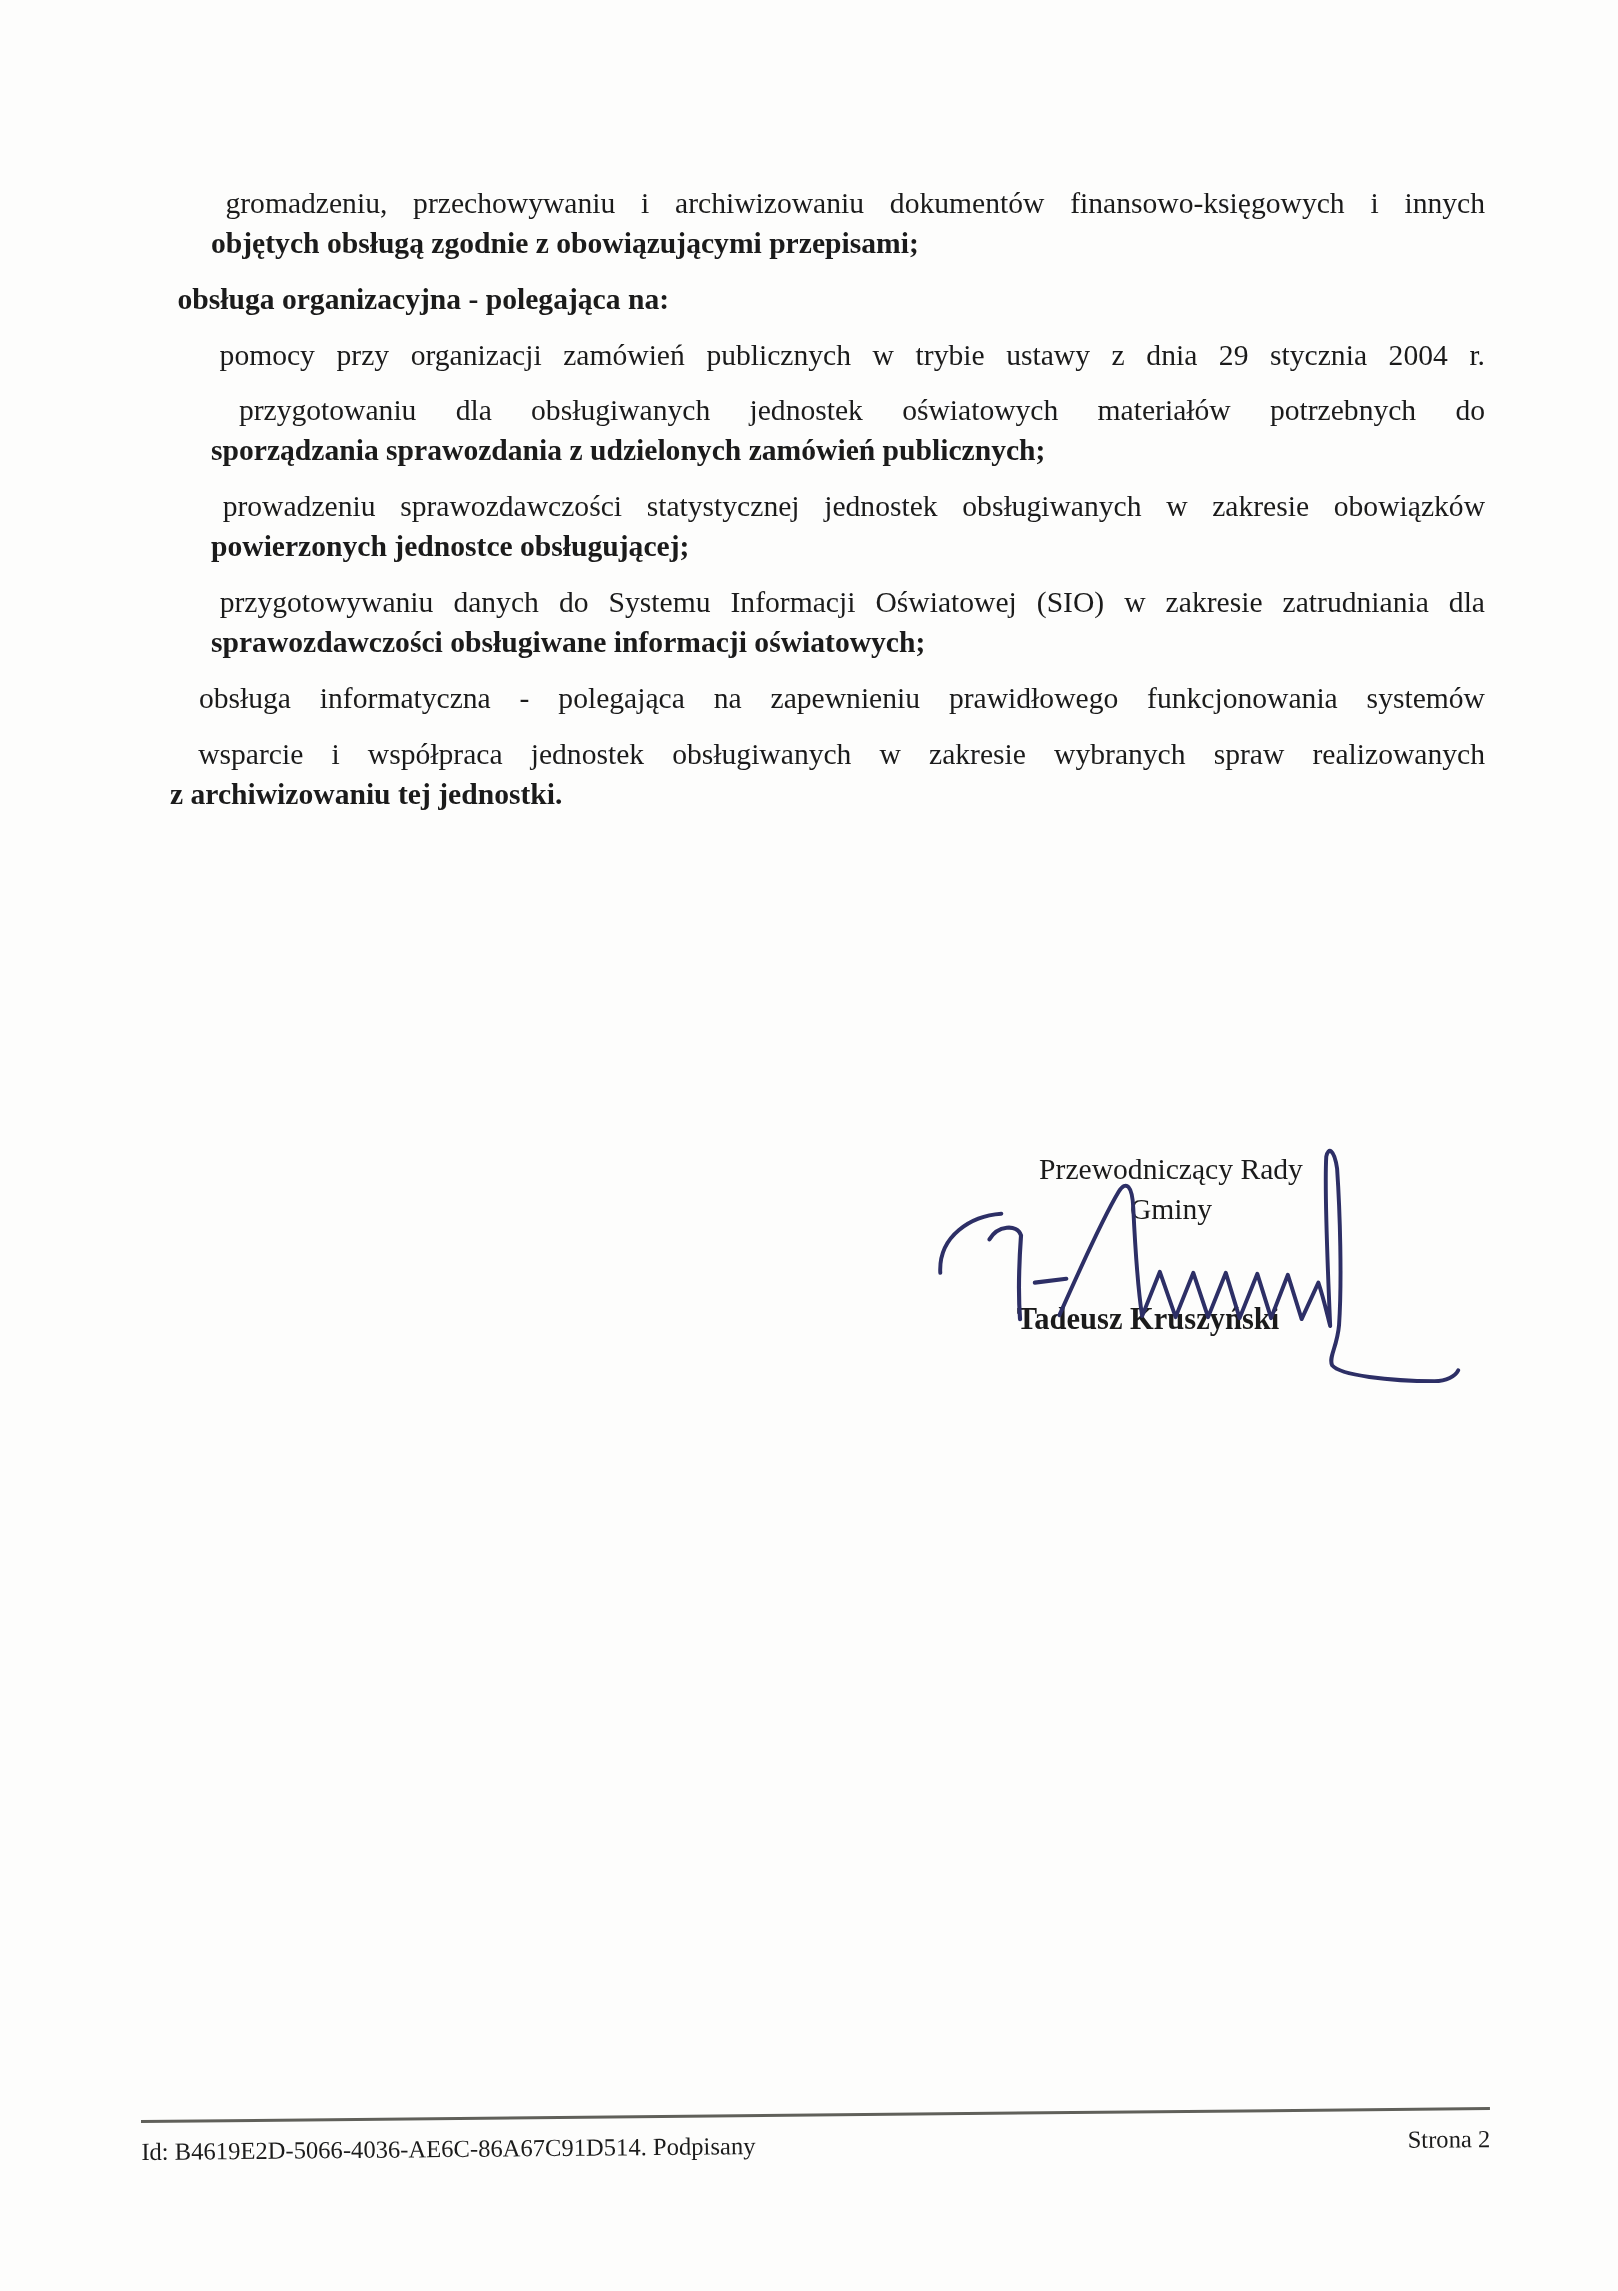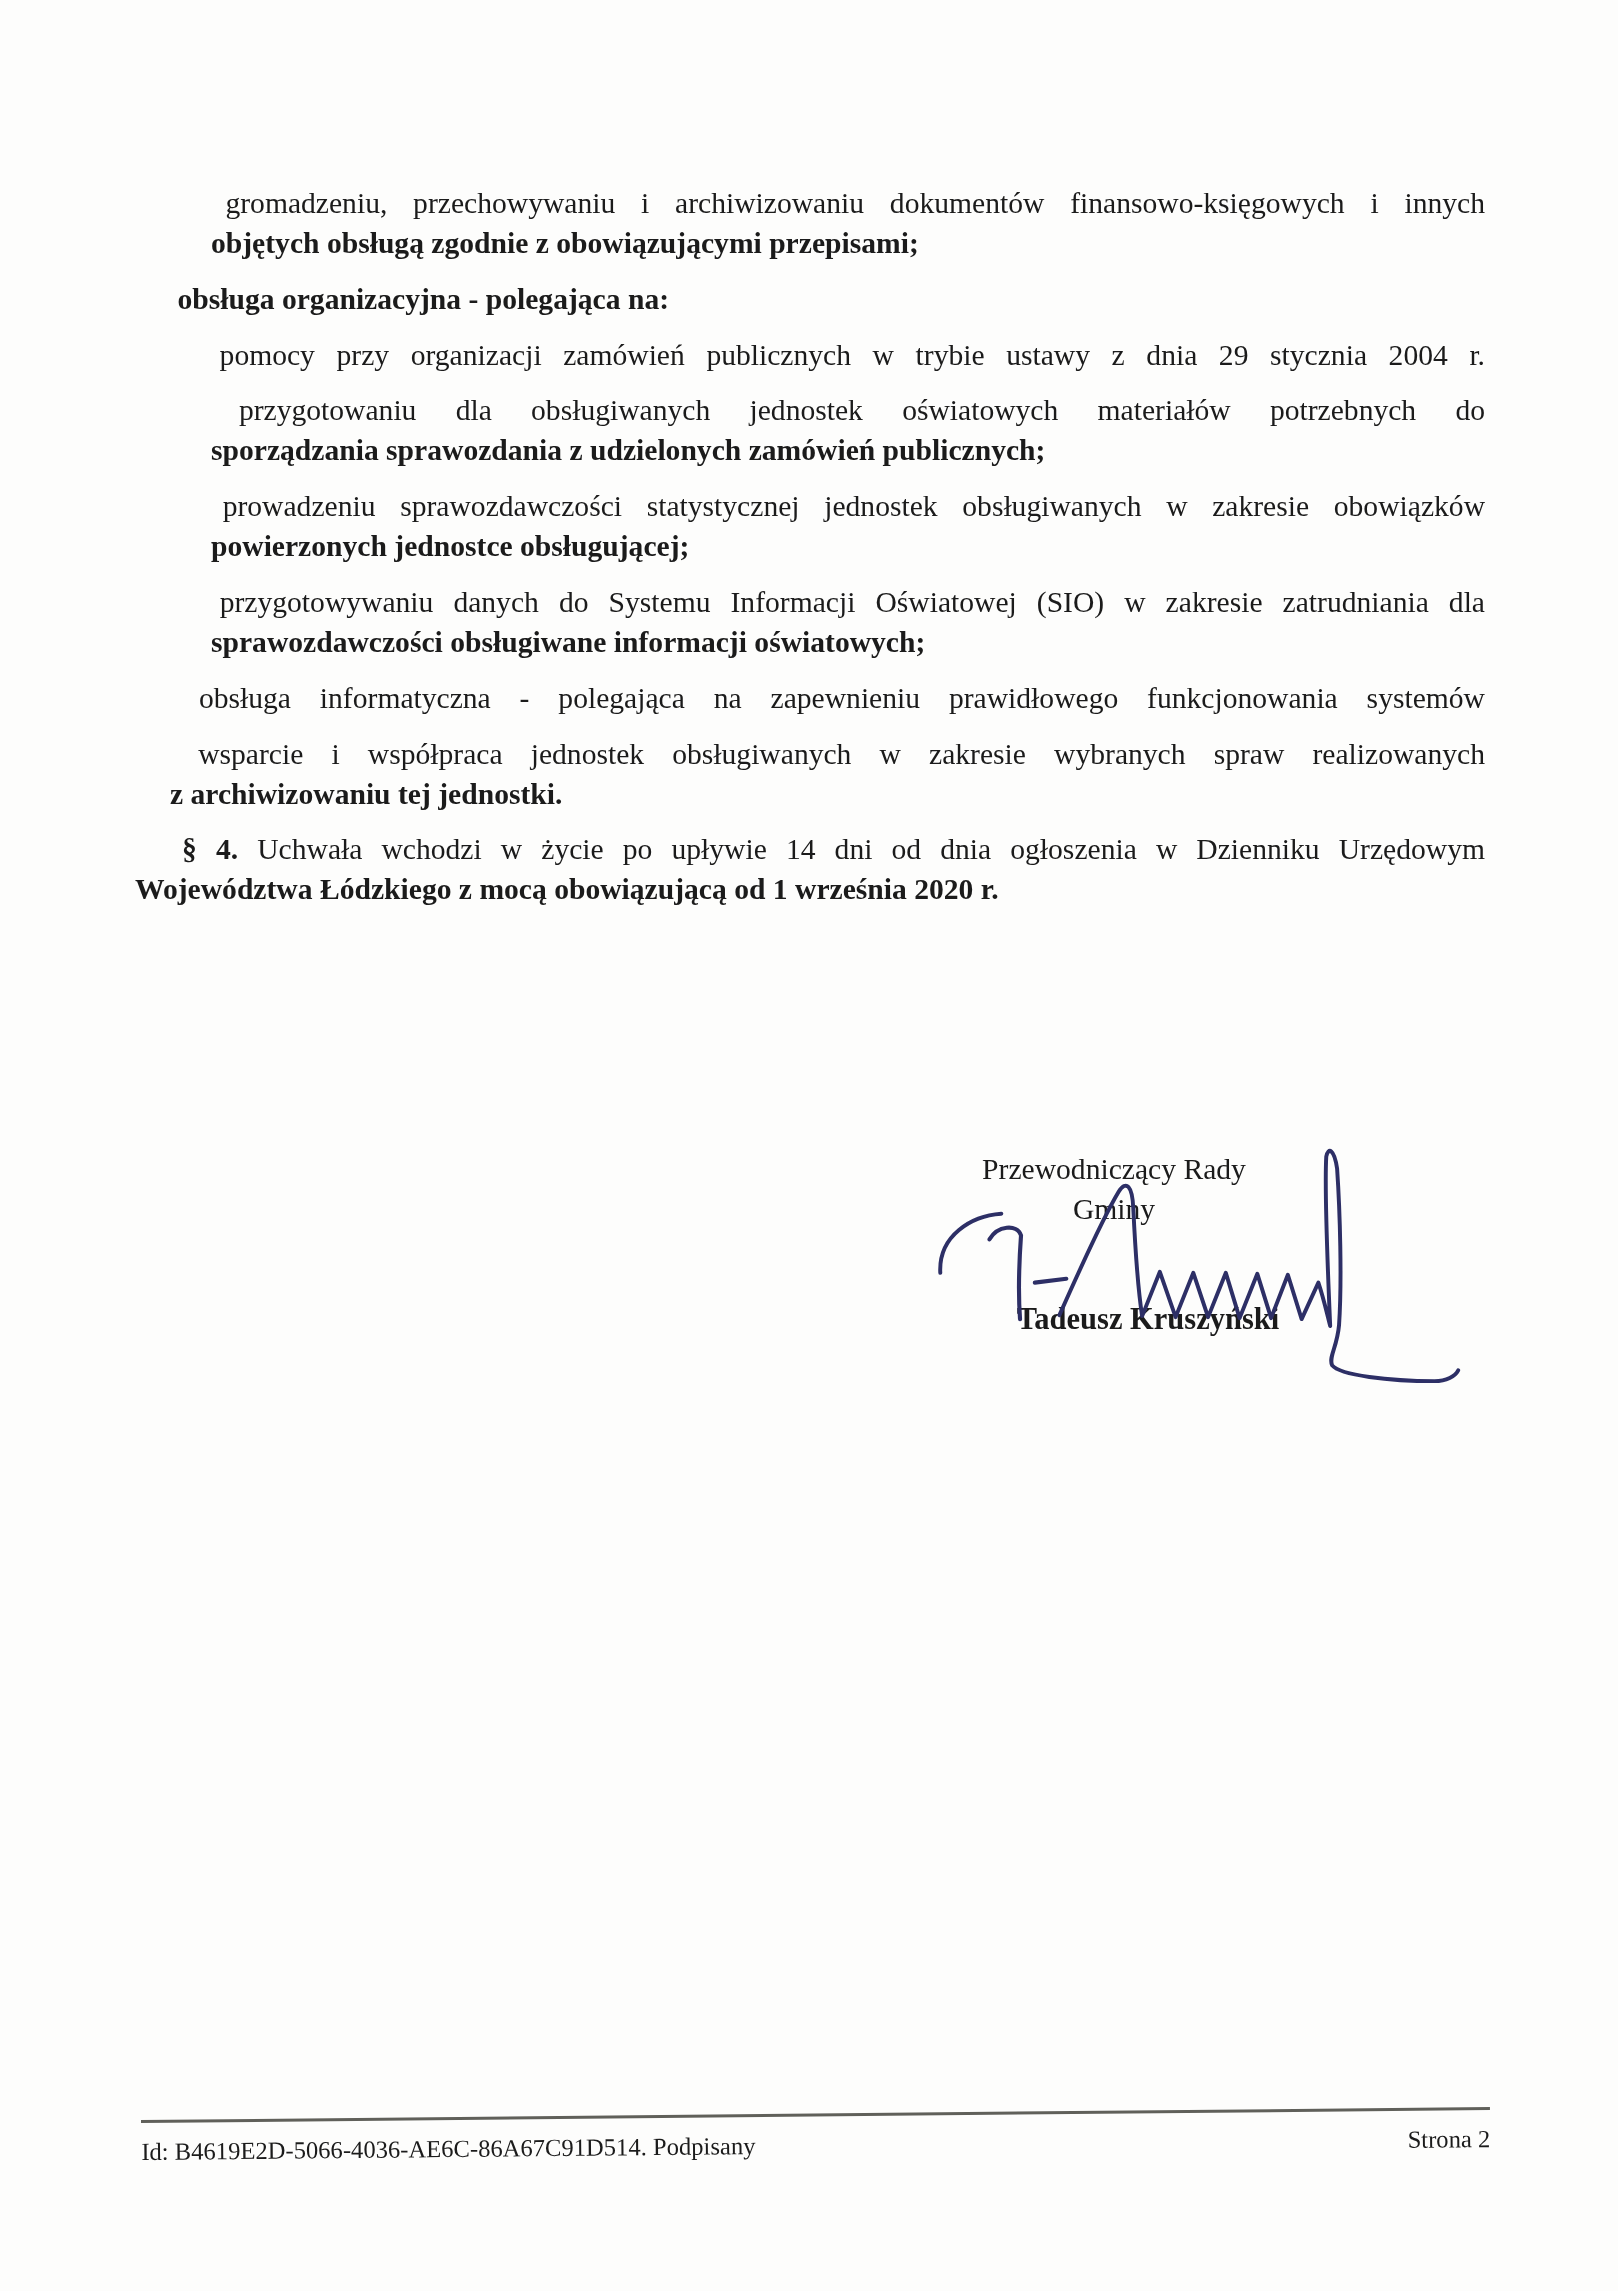--- a/index.html
+++ b/index.html
@@ -30,21 +30,21 @@
   .tline.last{text-align-last:left;font-weight:bold;}
   .lvl1{padding-left:35px;}
   .lvl1 .tline:first-child{text-indent:-24.6px;}
   .lvl2{padding-left:76px;}
   .lvl2 .tline:first-child{text-indent:-36px;}
   .closing{margin-top:15.8px;}
   .closing .tline.first{text-indent:47px;}
   .b{font-weight:bold;}
   
   .sig-role{
-    position:absolute;left:917px;top:1149px;width:394px;
+    position:absolute;left:974px;top:1149px;width:394px;
     text-align:center;font-size:29.6px;line-height:40px;
   }
   .sig-name{
     position:absolute;left:951px;top:1300px;width:394px;
     text-align:center;font-size:30.5px;font-weight:bold;line-height:39px;
   }
   .sig-svg{
     position:absolute;left:887px;top:1133px;width:591px;height:256px;
     pointer-events:none;
   }
@@ -92,24 +92,20 @@
         </div>
         <div class="item lvl1">
           <div class="tline">4) obsługa informatyczna - polegająca na zapewnieniu prawidłowego funkcjonowania systemów</div>
         </div>
         <div class="item lvl1">
           <div class="tline">5) wsparcie i współpraca jednostek obsługiwanych w zakresie wybranych spraw realizowanych</div>
           <div class="tline last">z archiwizowaniu tej jednostki.</div>
         </div>
       </div>
 
-    <div class="closing">
-      <div class="tline first"><span class="b">§ 4.</span> <span>Uchwała wchodzi w życie po upływie 14 dni od dnia ogłoszenia w Dzienniku Urzędowym</span></div>
-      <div class="tline last">Województwa Łódzkiego z mocą obowiązującą od 1 września 2020 r.</div>
-    </div>
   </div>
 
   <div class="sig-role">
     <div>Przewodniczący Rady</div>
     <div>Gminy</div>
   </div>
 
   <div class="sig-name">Tadeusz Kruszyński</div>
 
   <svg class="sig-svg" viewBox="0 0 600 260" xmlns="http://www.w3.org/2000/svg">

